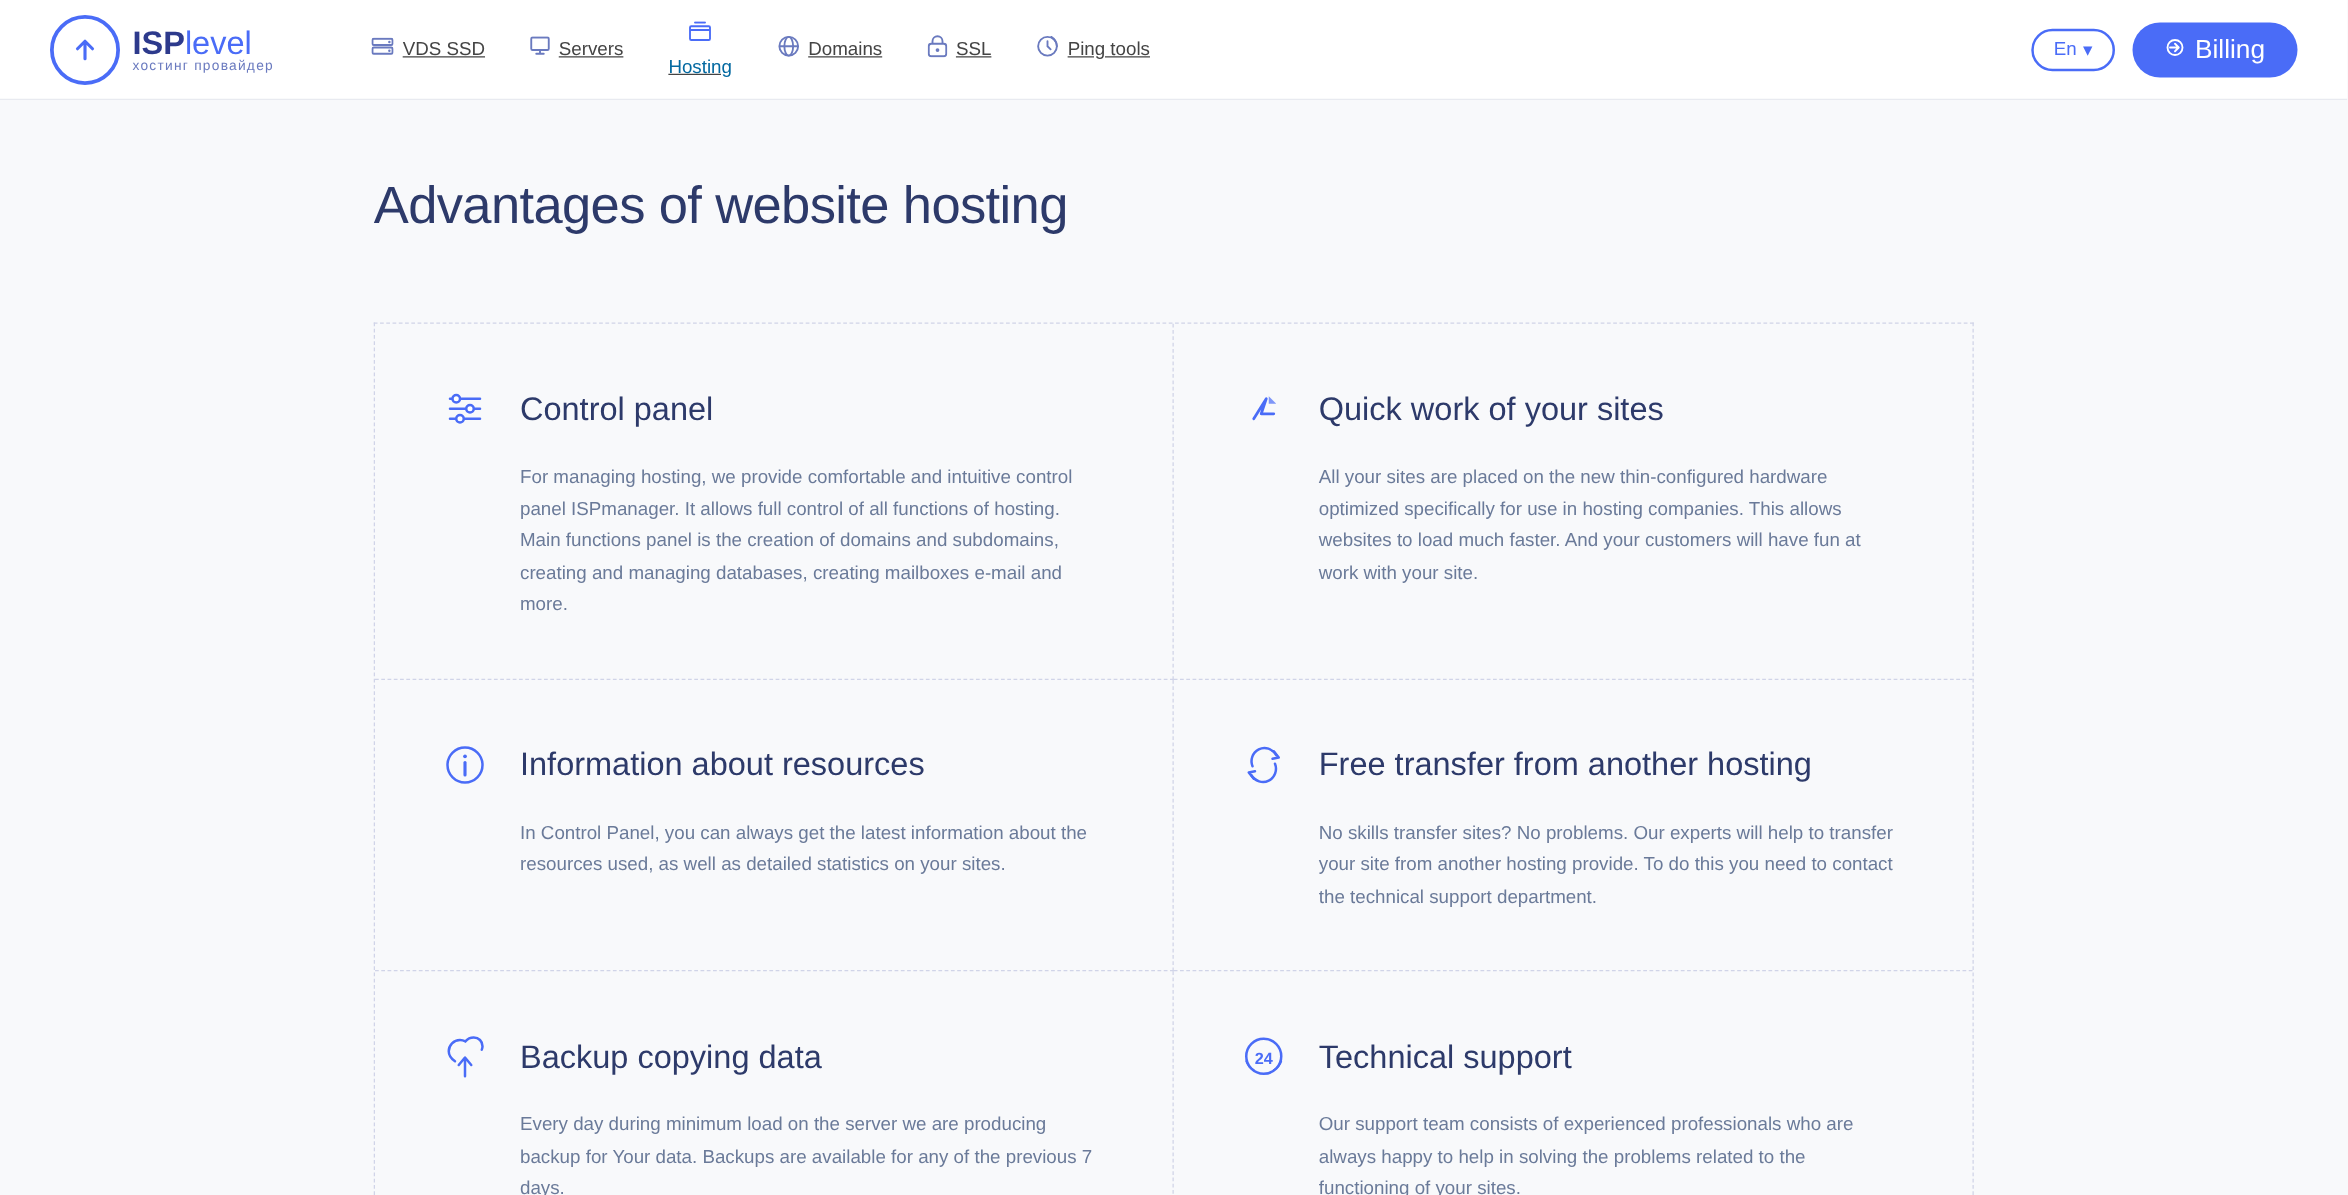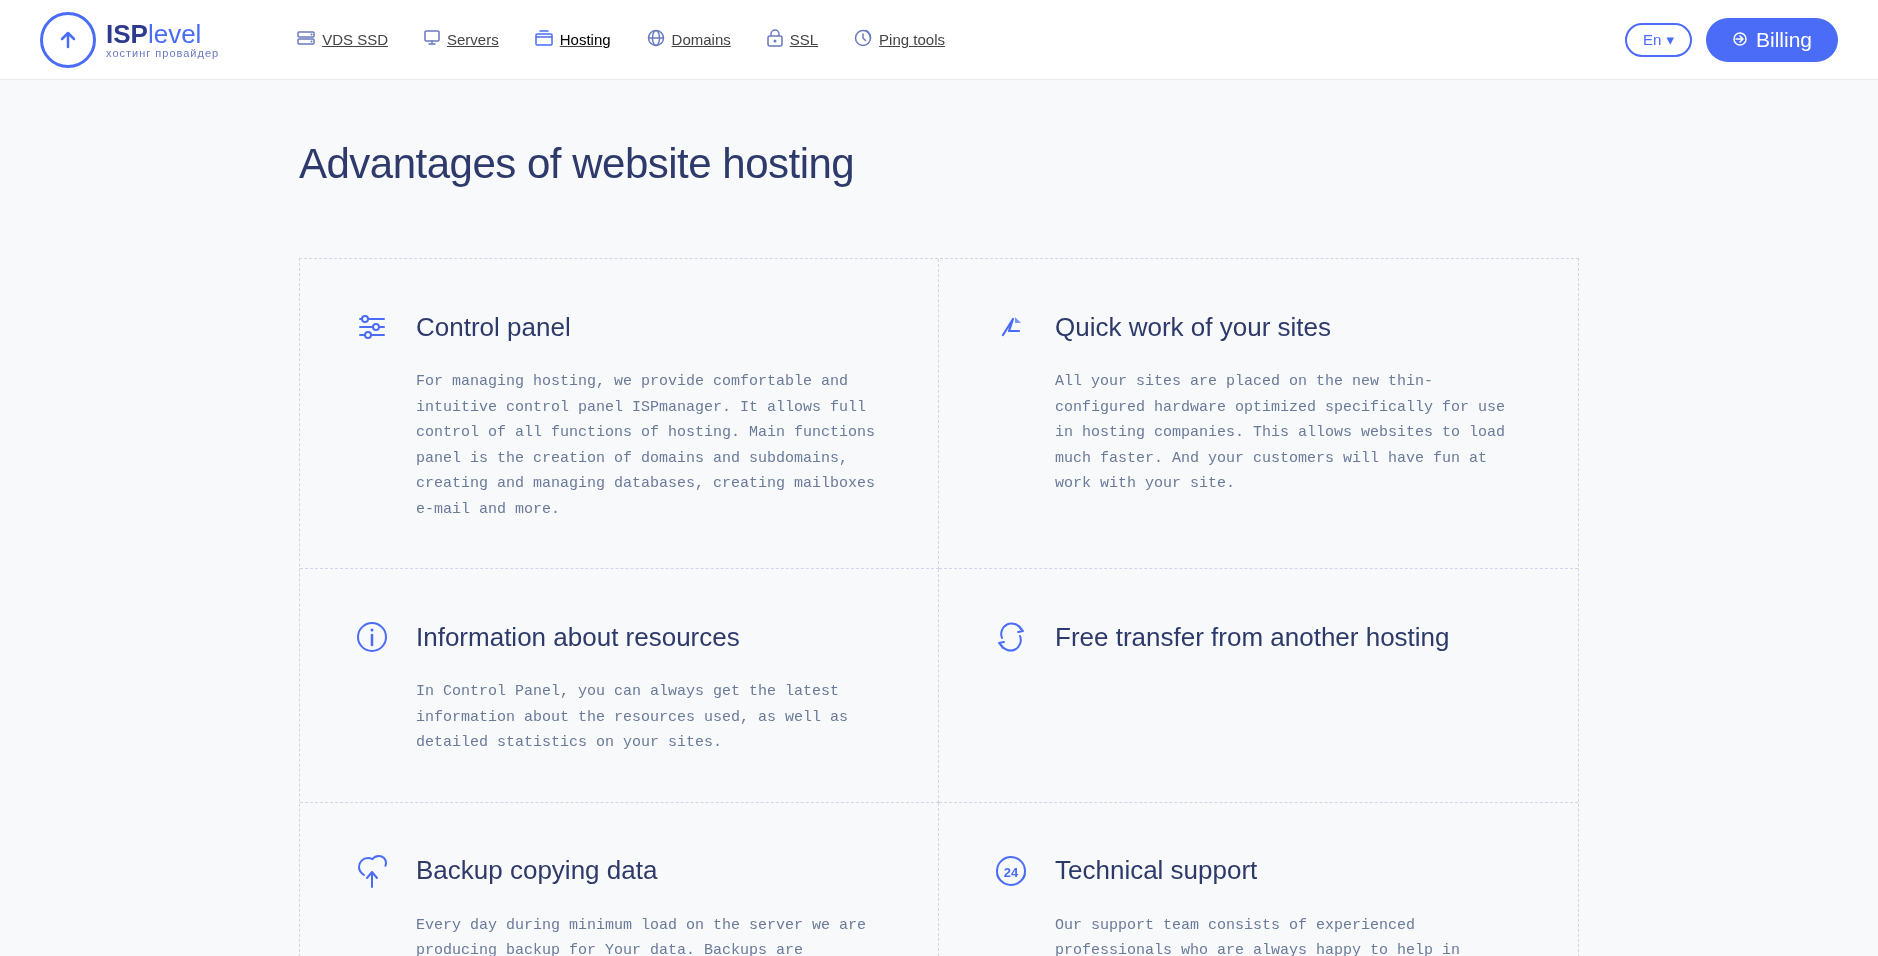--- a/index.html
+++ b/index.html
@@ -40,21 +40,21 @@
     nav { display: flex; align-items: center; gap: 0; flex: 1; text-decoration: underline; }
     .nav-item {
       display: flex; align-items: center; gap: 7px;
       padding: 8px 18px;
       font-size: 15px; color: #444;
       text-decoration: none;
       border-radius: 6px;
       cursor: pointer;
       white-space: nowrap;
     }
-    .nav-item.active { color: #000000; }
+    .nav-item.active { color: #0369a1; flex-direction: column; }
     .nav-icon { font-size: 16px; color: #6a7abf; }
 
     .header-right { display: flex; align-items: center; gap: 14px; margin-left: auto; }
     .lang-btn {
       border: 2px solid #4a6cf7;
       color: #4a6cf7;
       background: transparent;
       border-radius: 20px;
       padding: 6px 16px;
       font-size: 15px;
@@ -126,21 +126,20 @@
     .feature-title {
       font-size: 26px;
       font-weight: 400;
       color: #2d3a6a;
     }
     .feature-desc {
       font-size: 15px;
       color: #6a7a99;
       line-height: 1.7;
       padding-left: 66px;
-      font-family: Liberation Mono, monospace;
     }
   </style>
 </head>
 <body>
 
 <header>
   <a class="logo-wrap" href="#">
     <div class="logo-circle">
       <svg width="22" height="22" viewBox="0 0 22 22" fill="none">
         <path d="M11 18V4M5 10l6-6 6 6" stroke="#4a6cf7" stroke-width="2.5" stroke-linecap="round" stroke-linejoin="round"></path>
@@ -287,20 +286,21 @@
         <div class="feature-icon">
           <svg viewBox="0 0 36 36" fill="none" xmlns="http://www.w3.org/2000/svg">
             <path d="M28 10C25 5 19 3 14 5.5C9 8 7 14 9 19" stroke="#4a6cf7" stroke-width="2" stroke-linecap="round"></path>
             <path d="M8 26C11 31 17 33 22 30.5C27 28 29 22 27 17" stroke="#4a6cf7" stroke-width="2" stroke-linecap="round"></path>
             <path d="M26 7l4 5-5 1" stroke="#4a6cf7" stroke-width="2" stroke-linecap="round" stroke-linejoin="round"></path>
             <path d="M10 29l-4-5 5-1" stroke="#4a6cf7" stroke-width="2" stroke-linecap="round" stroke-linejoin="round"></path>
           </svg>
         </div>
         <h2 class="feature-title">Free transfer from another hosting</h2>
       </div>
+      <p class="feature-desc">No skills transfer sites? No problems. Our experts will help to transfer your site from another hosting provide. To do this you need to contact the technical support department.</p>
     </div>
 
     <div class="feature-cell">
       <div class="feature-header">
         <div class="feature-icon">
           <svg viewBox="0 0 36 36" fill="none" xmlns="http://www.w3.org/2000/svg">
             <path d="M10 22C7 20 5 17 5 14c0-5 4-9 9-9 1.5 0 3 .4 4.3 1.1C19.5 4.7 22 3 25 3c4 0 7 3 7 7 0 1-.2 2-.6 2.8" stroke="#4a6cf7" stroke-width="2" stroke-linecap="round"></path>
             <path d="M18 34V20M13 25l5-6 5 6" stroke="#4a6cf7" stroke-width="2" stroke-linecap="round" stroke-linejoin="round"></path>
           </svg>
         </div>

